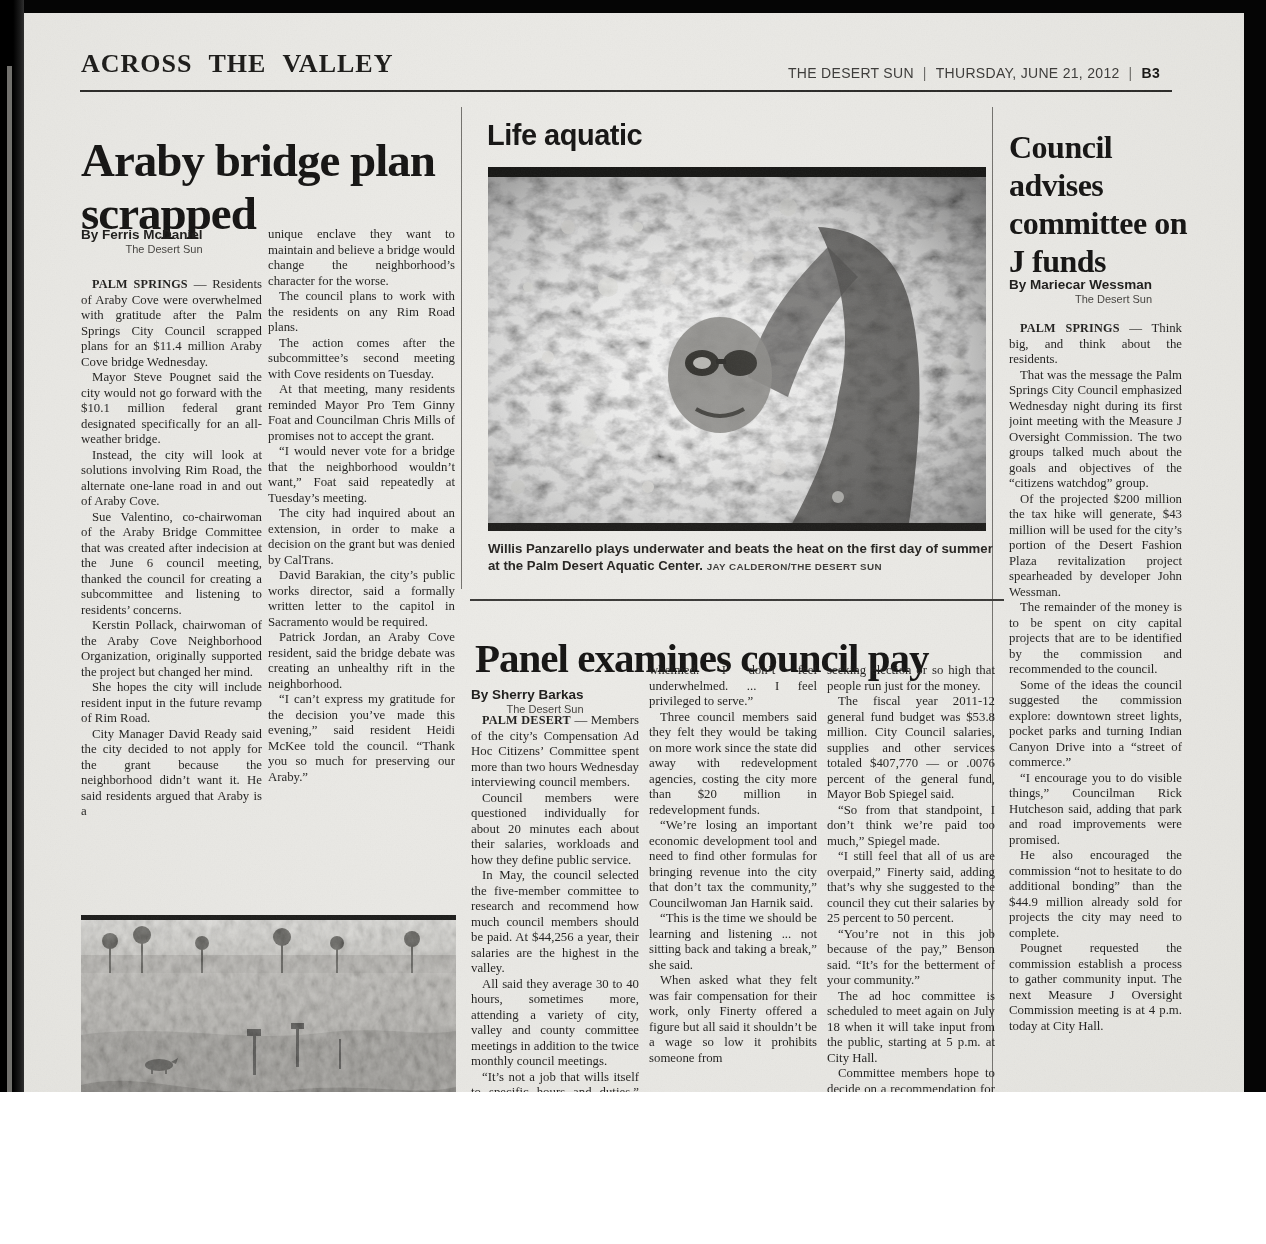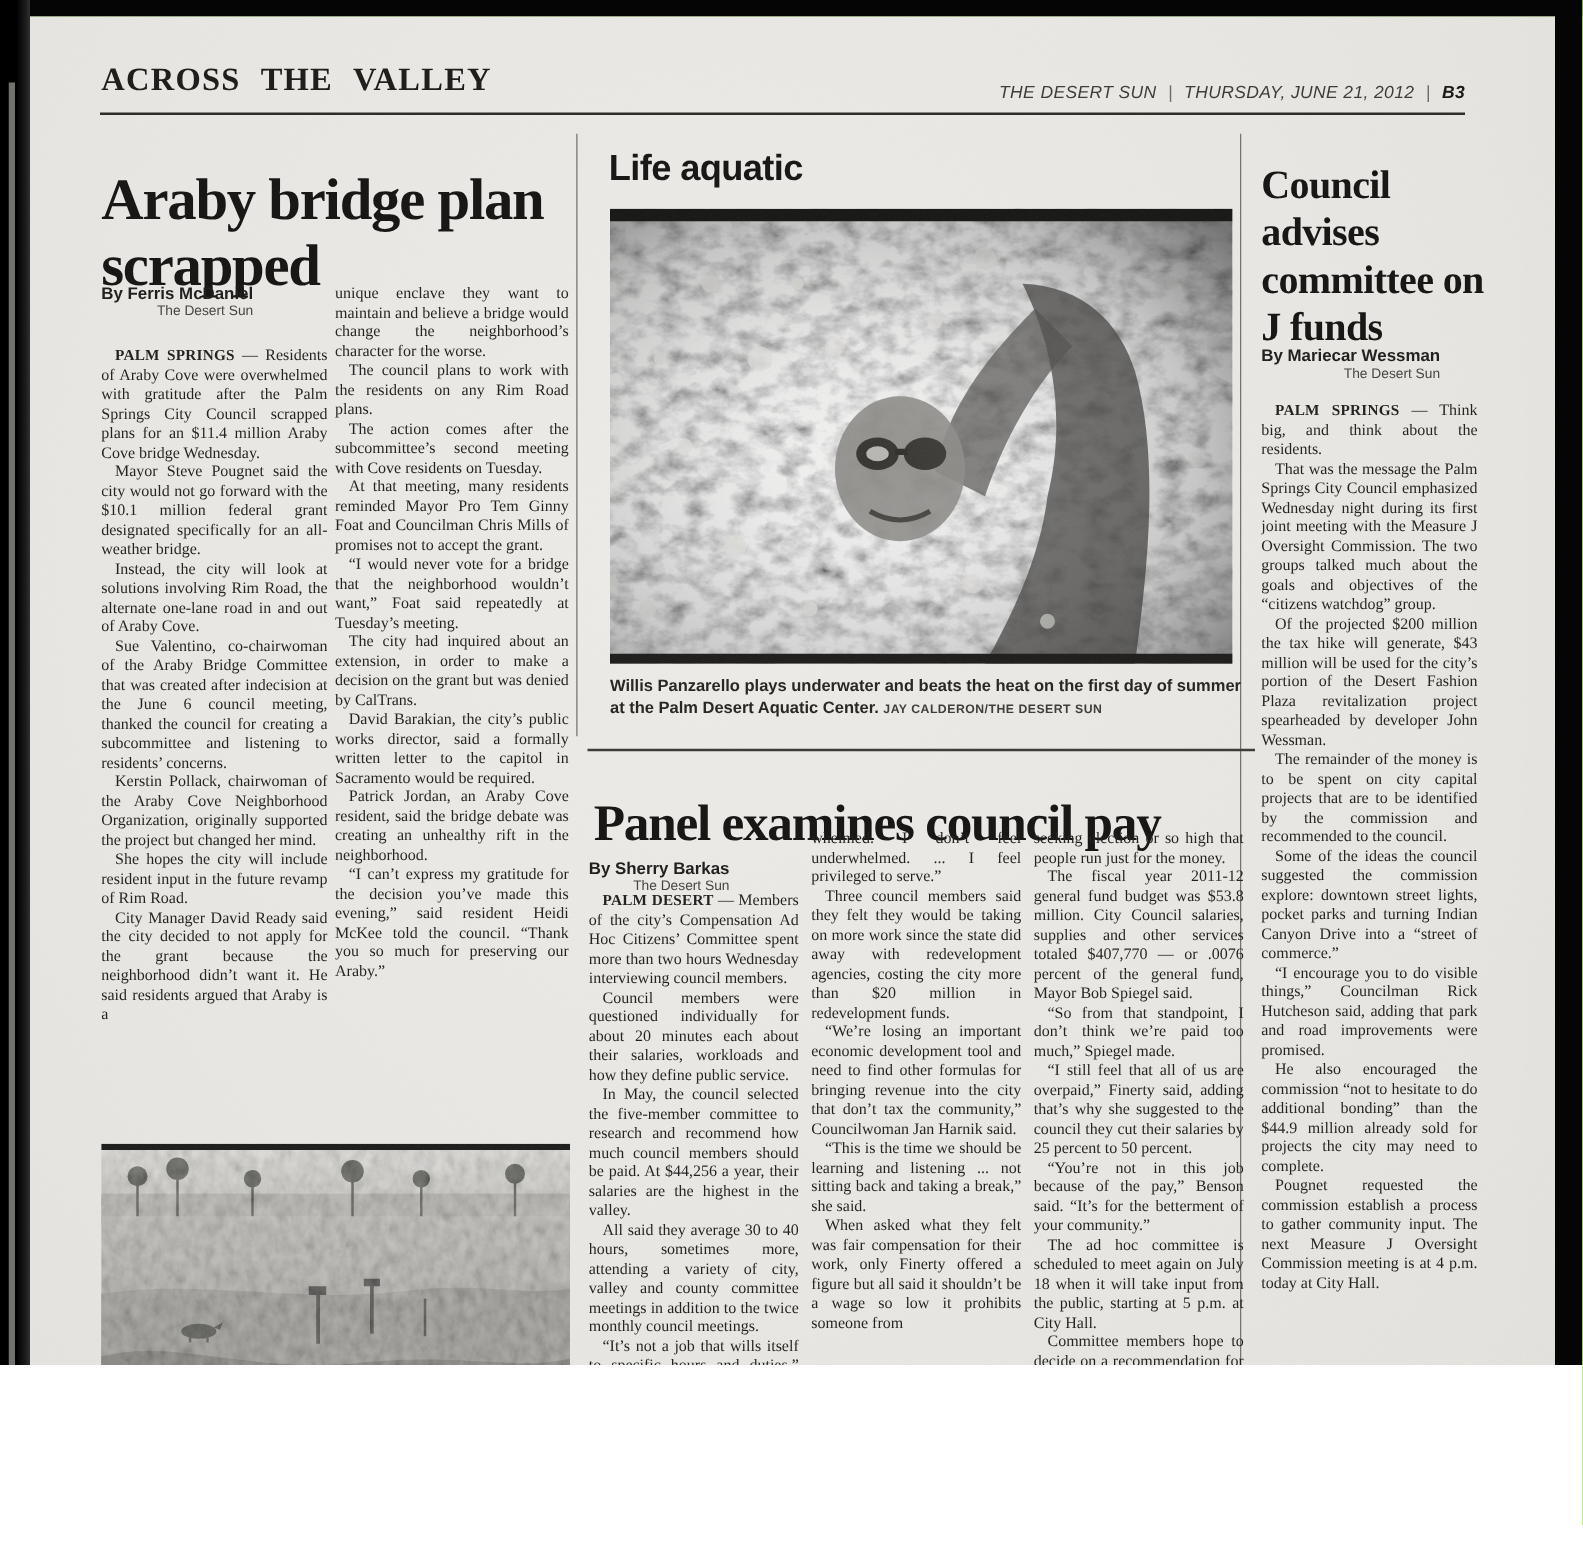--- a/index.html
+++ b/index.html
@@ -11,22 +11,22 @@
   .edge-left{position:absolute;left:0;top:0;width:24px;height:1244px;
              background:linear-gradient(to right,#000 55%,#1c1c1c 85%,#303030 100%);}
   .edge-right{position:absolute;left:1244px;top:0;width:22px;height:1244px;background:#050505;}
   .spine{position:absolute;left:7px;top:66px;width:5px;height:1178px;background:#8f8d88;opacity:.8;}
 
   .grain{position:absolute;left:0;top:0;width:1220px;height:1231px;opacity:.055;pointer-events:none;}
 
   
   .section-label{position:absolute;left:57px;top:36px;font-size:26px;font-weight:700;color:#1b1a18;
                  letter-spacing:1px;word-spacing:9px;}
-  .header-right{position:absolute;right:72px;top:52px;font-family:"Liberation Sans","DejaVu Sans",sans-serif;
-                font-size:14px;color:#3b3a38;letter-spacing:.3px;white-space:nowrap;font-style:italic;}
+  .header-right{position:absolute;right:84px;top:52px;font-family:"Liberation Sans","DejaVu Sans",sans-serif;
+                font-size:14px;color:#3b3a38;letter-spacing:.3px;white-space:nowrap;}
   .header-right .sep{margin:0 9px;color:#6b6a67;}
   .header-right .pageno{font-weight:700;color:#161513;}
   .hrule1{position:absolute;left:56px;top:77px;width:1092px;height:2px;background:#2a2927;}
   .hrule2{position:absolute;left:446px;top:586px;width:534px;height:2px;background:#3a3937;}
   .vrule{position:absolute;width:1px;background:#73716d;}
   .vrule.v1{left:437px;top:94px;height:482px;}
   .vrule.v2{left:968px;top:94px;height:1124px;}
 
   
   .hl1{position:absolute;left:57px;top:90px;width:390px;font-size:47px;line-height:53px;font-weight:700;

